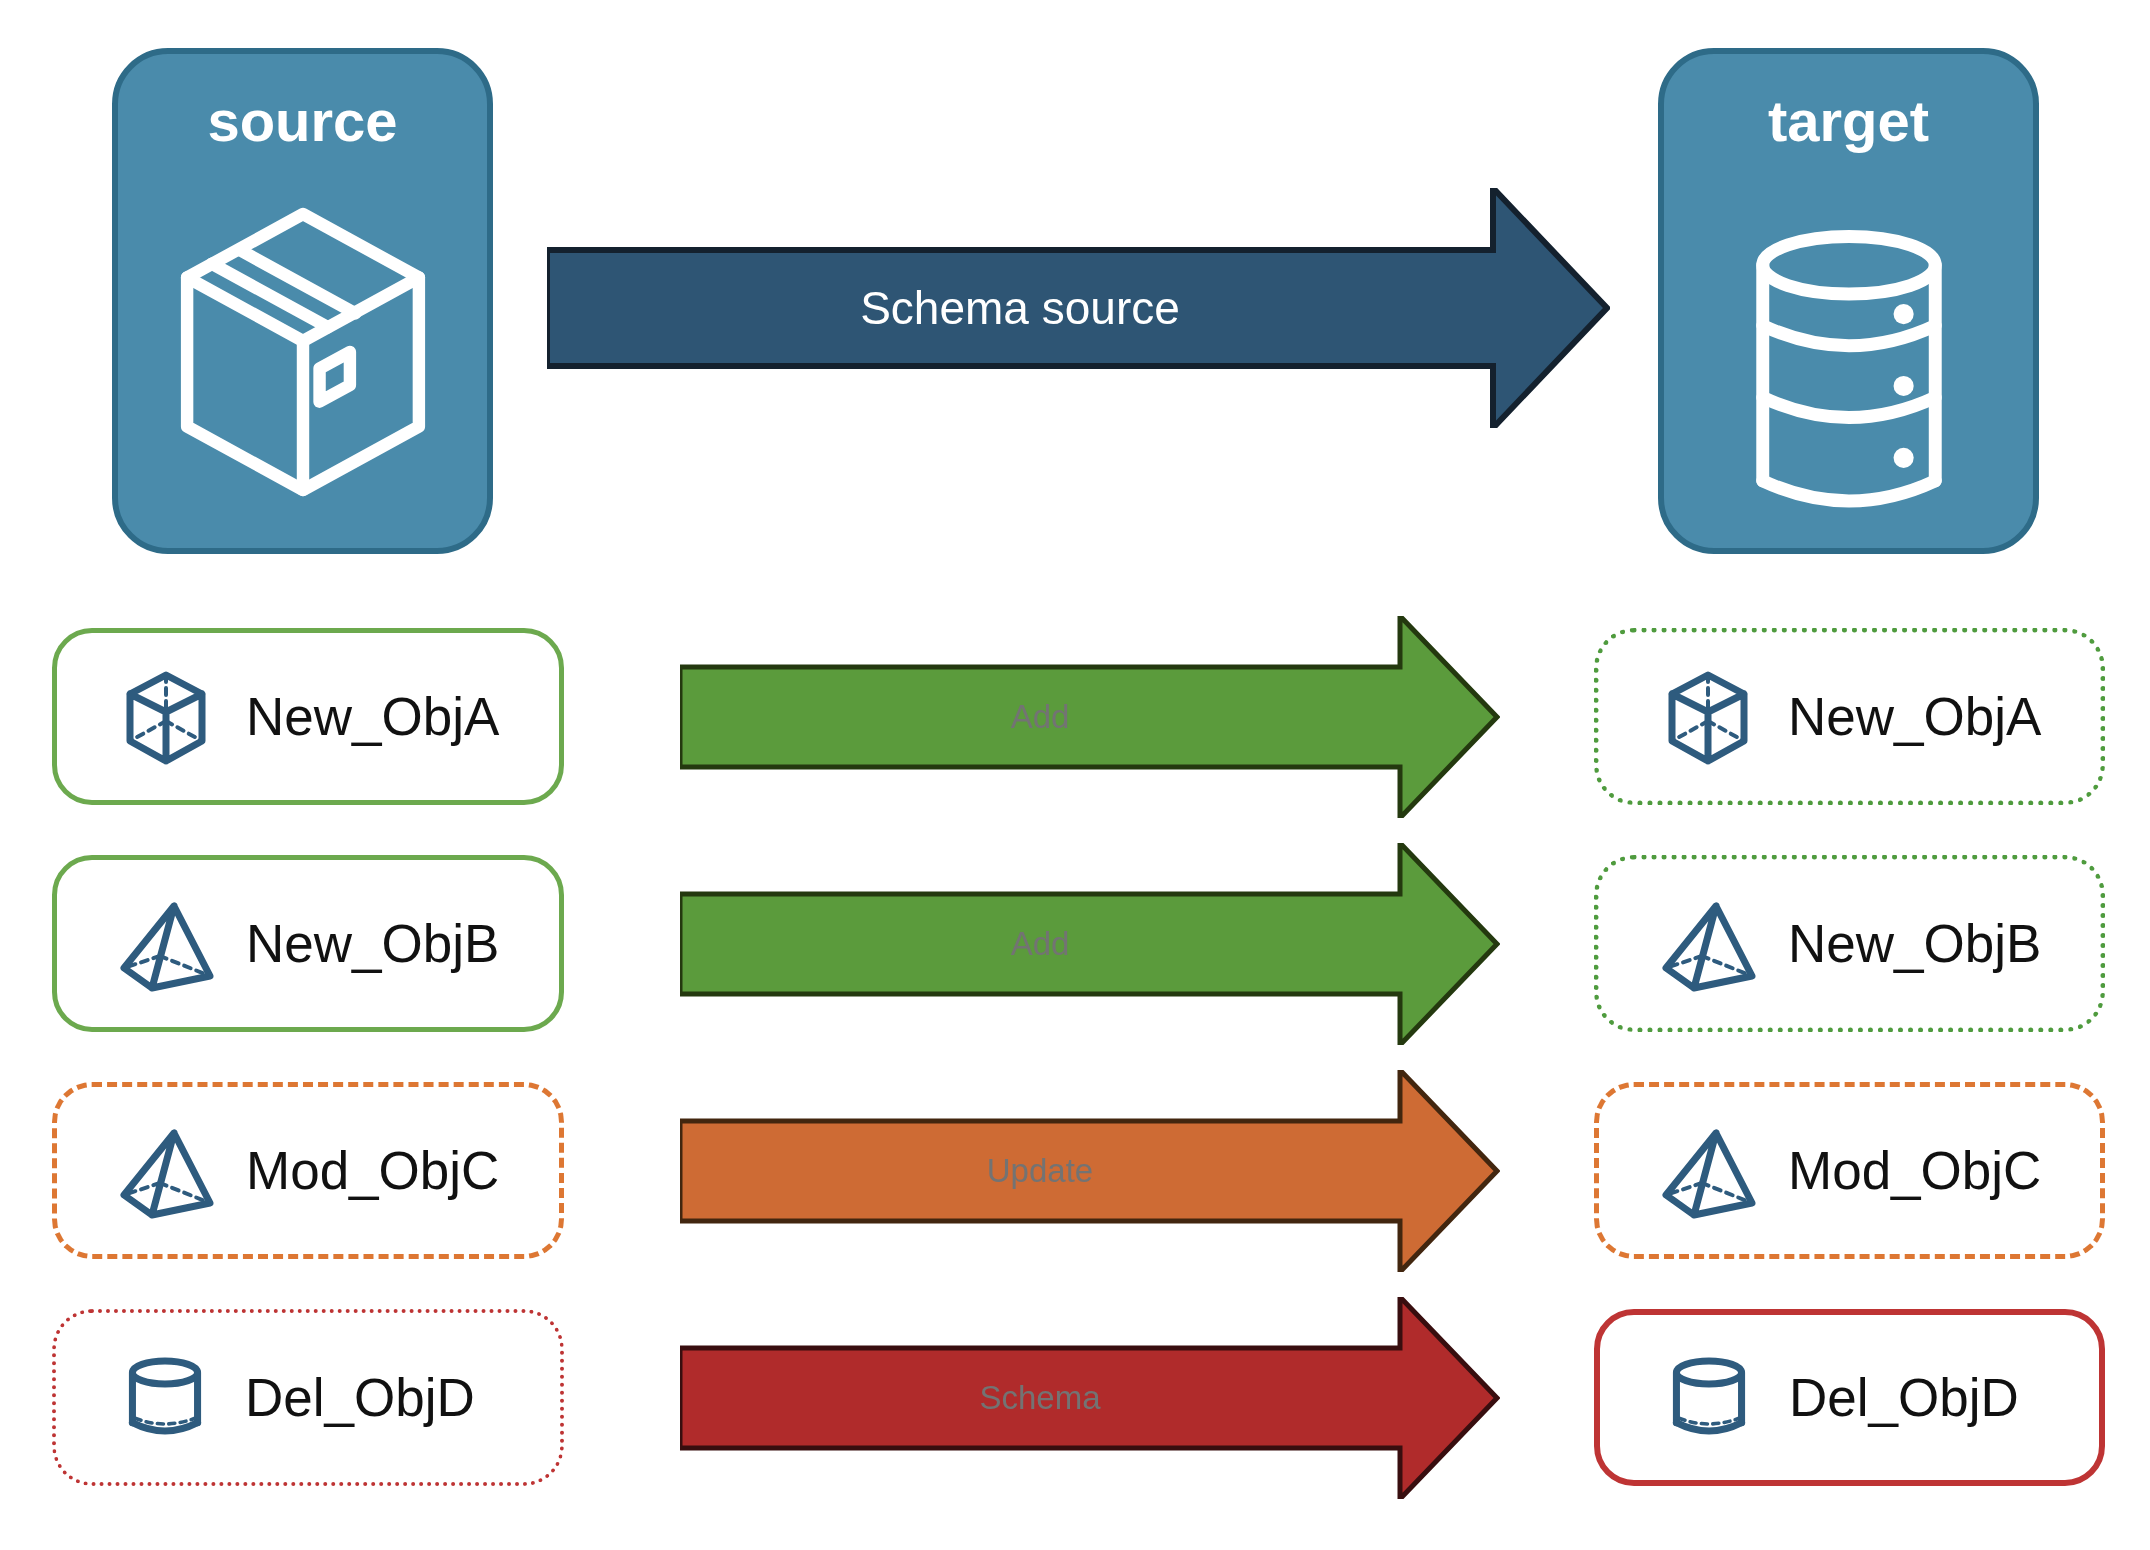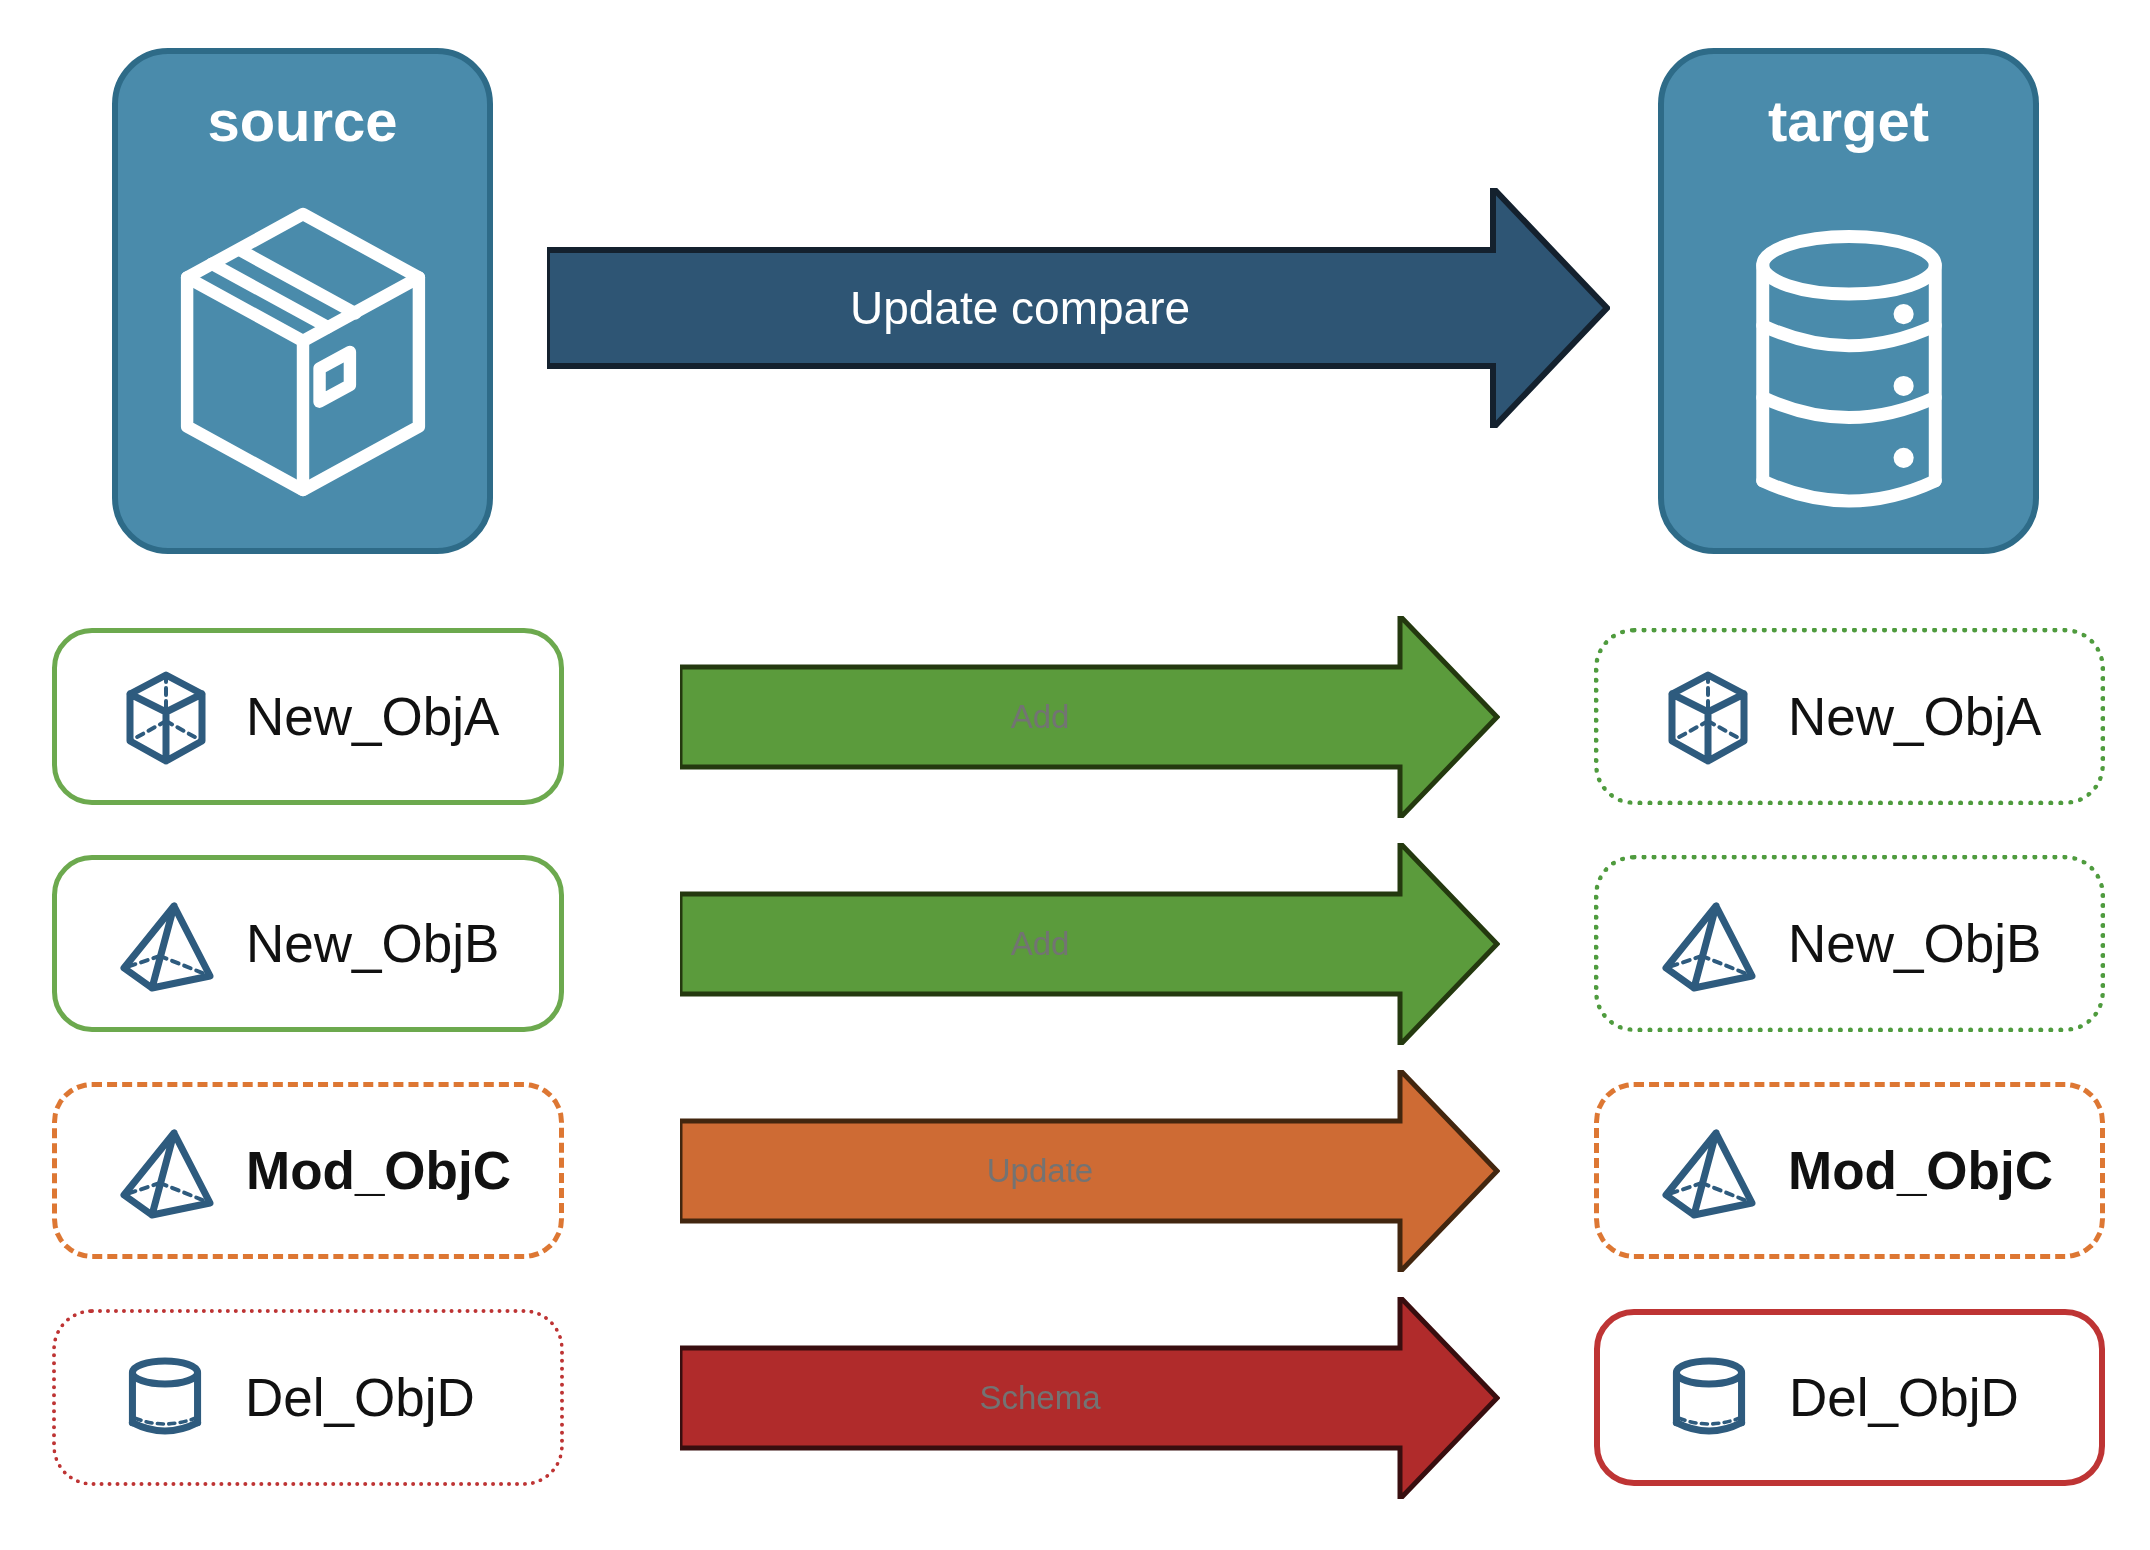--- a/index.html
+++ b/index.html
@@ -30,21 +30,21 @@
   
   .row-box{
     position:absolute;width:512px;height:177px;box-sizing:border-box;background:#ffffff;
     border-radius:40px;display:flex;align-items:center;padding-left:55px;
   }
   .row-left{left:52px;}
   .row-right{left:1594px;width:511px;}
   .r0{top:628px}.r1{top:855px}.r2{top:1082px}.r3{top:1309px}
   .b-solid-green {border:5px solid  #6CA94E;}
   .b-dotted-green{border:5px dotted #4F9B3E;}
-  .b-dashed-orange{border:5px dashed #DD7733;font-weight:bold;}
+  .b-dashed-orange{border:5px dashed #DD7733;}
   .b-dotted-red {border:4px dotted #BE3434;}
   .b-solid-red  {border:6px solid  #BE3434;}
   .icon-slot{width:108px;display:flex;align-items:center;justify-content:center;flex:none;}
   .obj-label{margin-left:26px;font-size:53px;color:#111111;white-space:nowrap;}
   
   .arrow-wrap{position:absolute;left:680px;width:820px;height:202px;}
   .a0{top:616px}.a1{top:843px}.a2{top:1070px}.a3{top:1297px}
   .arrow-wrap svg{display:block;width:100%;height:100%;}
   .arrow-green {fill:#5B9B3C;stroke:#24390F;stroke-width:5;}
   .arrow-orange{fill:#CE6B34;stroke:#42260F;stroke-width:5;}
@@ -88,21 +88,21 @@
       <circle cx="118" cy="64" r="7" fill="#ffffff"></circle>
       <circle cx="118" cy="114" r="7" fill="#ffffff"></circle>
       <circle cx="118" cy="164" r="7" fill="#ffffff"></circle>
     </svg>
   </div>
 
   <div class="schema-arrow-wrap">
     <svg viewBox="0 0 1063 240" preserveAspectRatio="none">
       <polygon class="schema-fill" points="0,62 946,62 946,0 1060,120 946,240 946,178 0,178"></polygon>
     </svg>
-    <div class="schema-label">Update compare</div>
+    <div class="schema-label">Schema source</div>
   </div>
 
   <div class="row-box row-left r0 b-solid-green">
     <span class="icon-slot">
       <svg width="100" height="100" viewBox="0 0 100 100">
         <path class="navy-dash" d="M50 8 L50 54 M50 54 L14 74 M50 54 L86 74"></path>
         <path class="navy-solid" d="M50 8 L86 27 L86 74 L50 94 L14 74 L14 27 Z M14 27 L50 45 L86 27 M50 45 L50 94"></path>
       </svg>
     </span>
     <span class="obj-label">New_ObjA</span>

